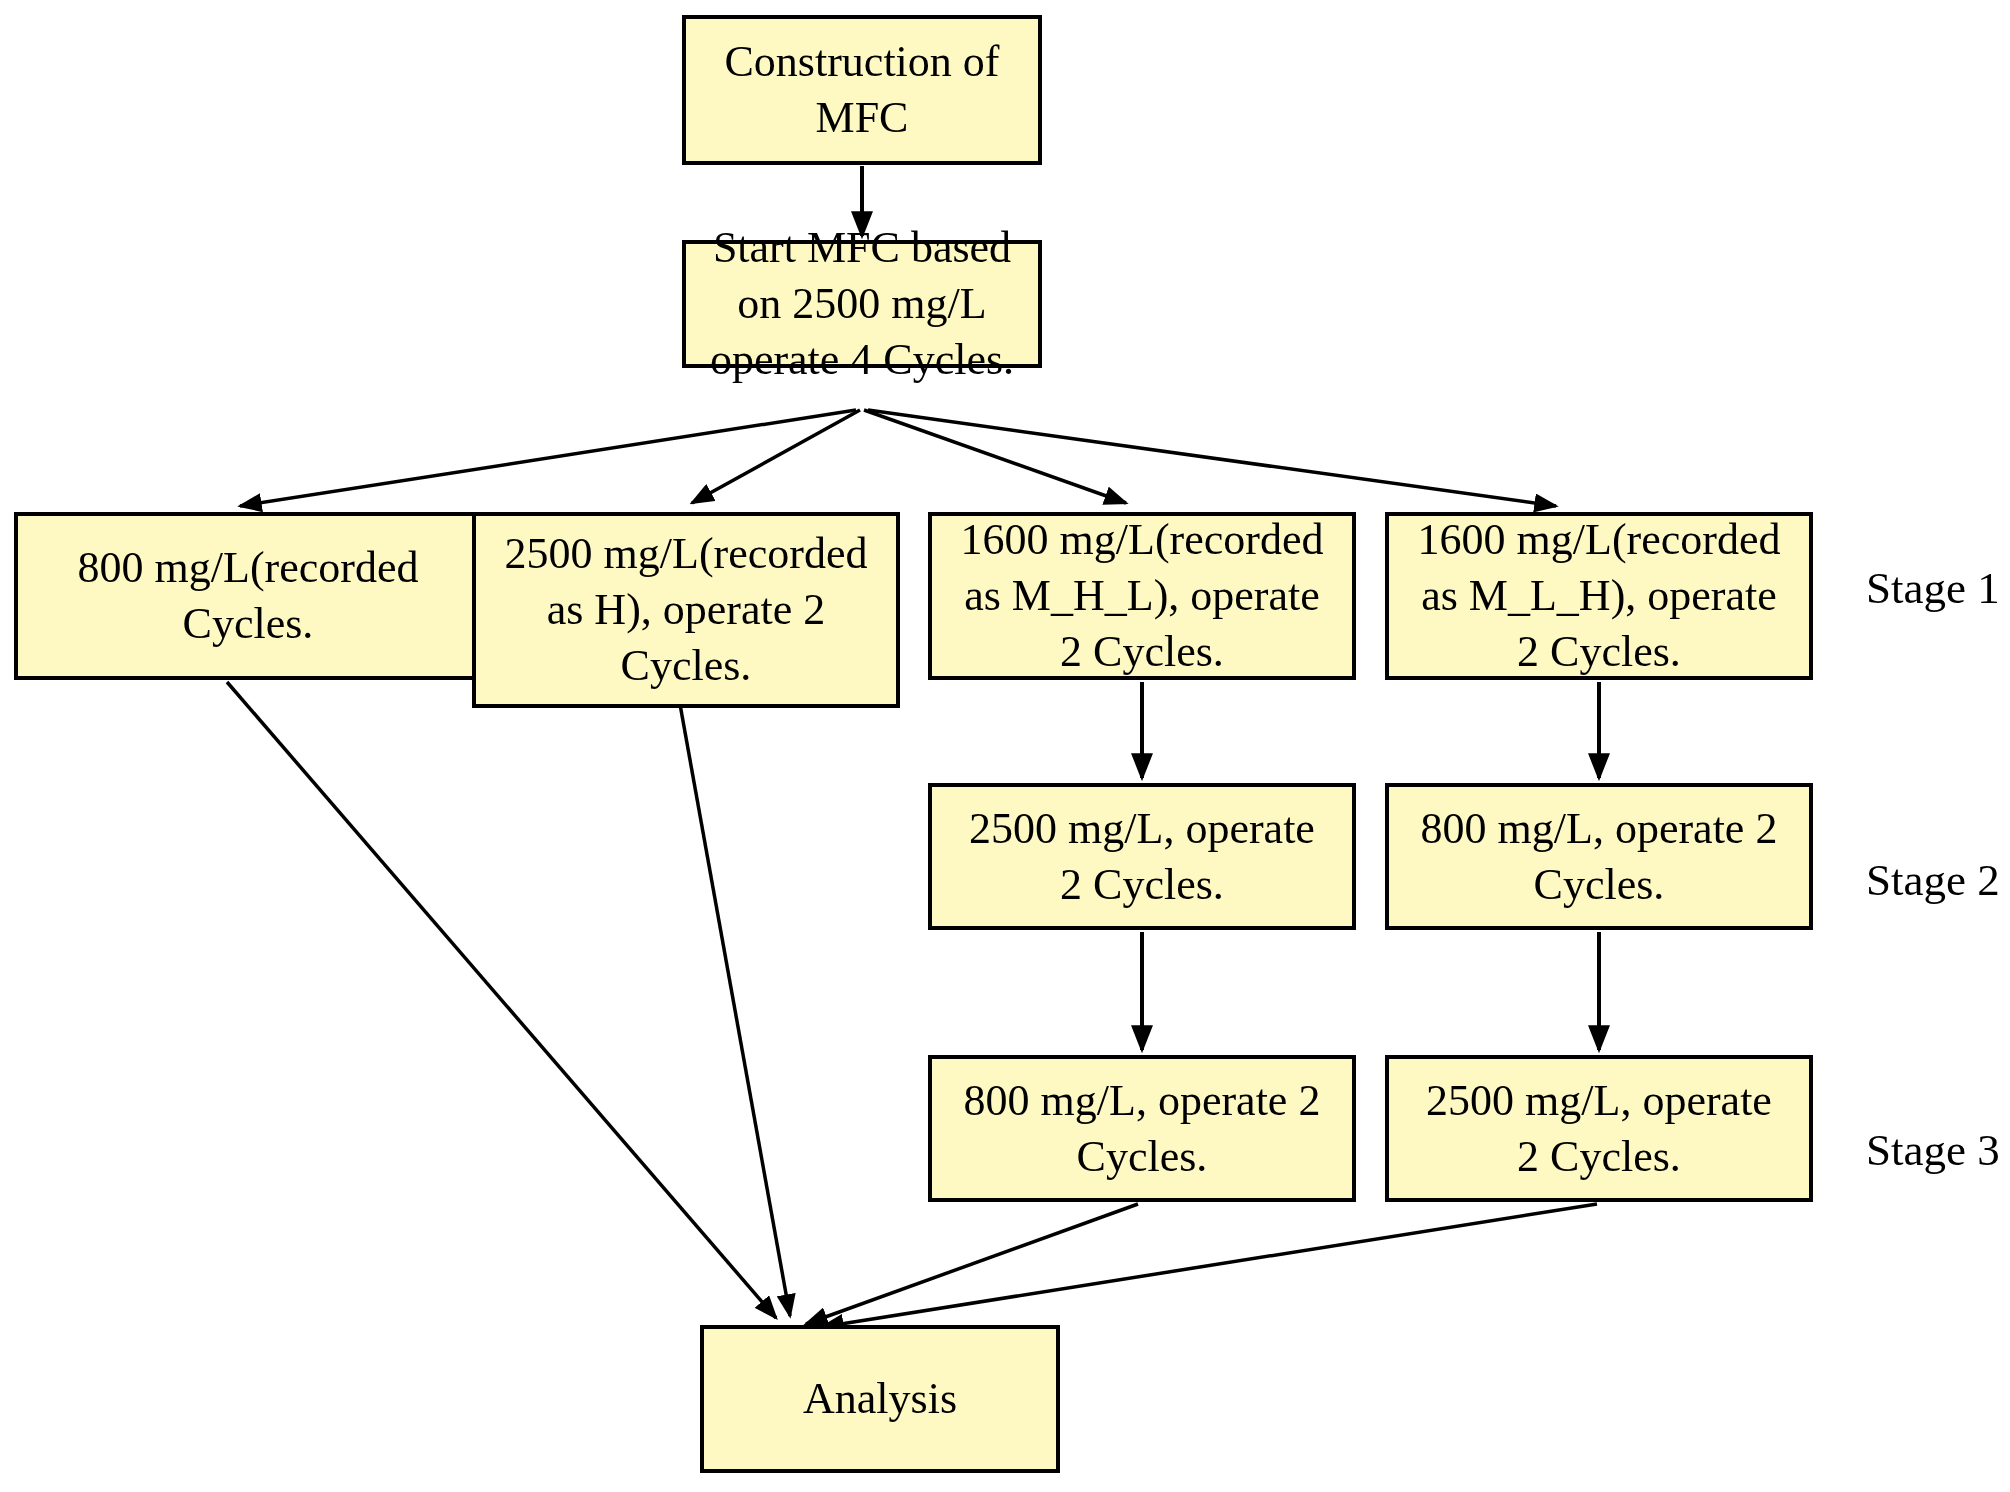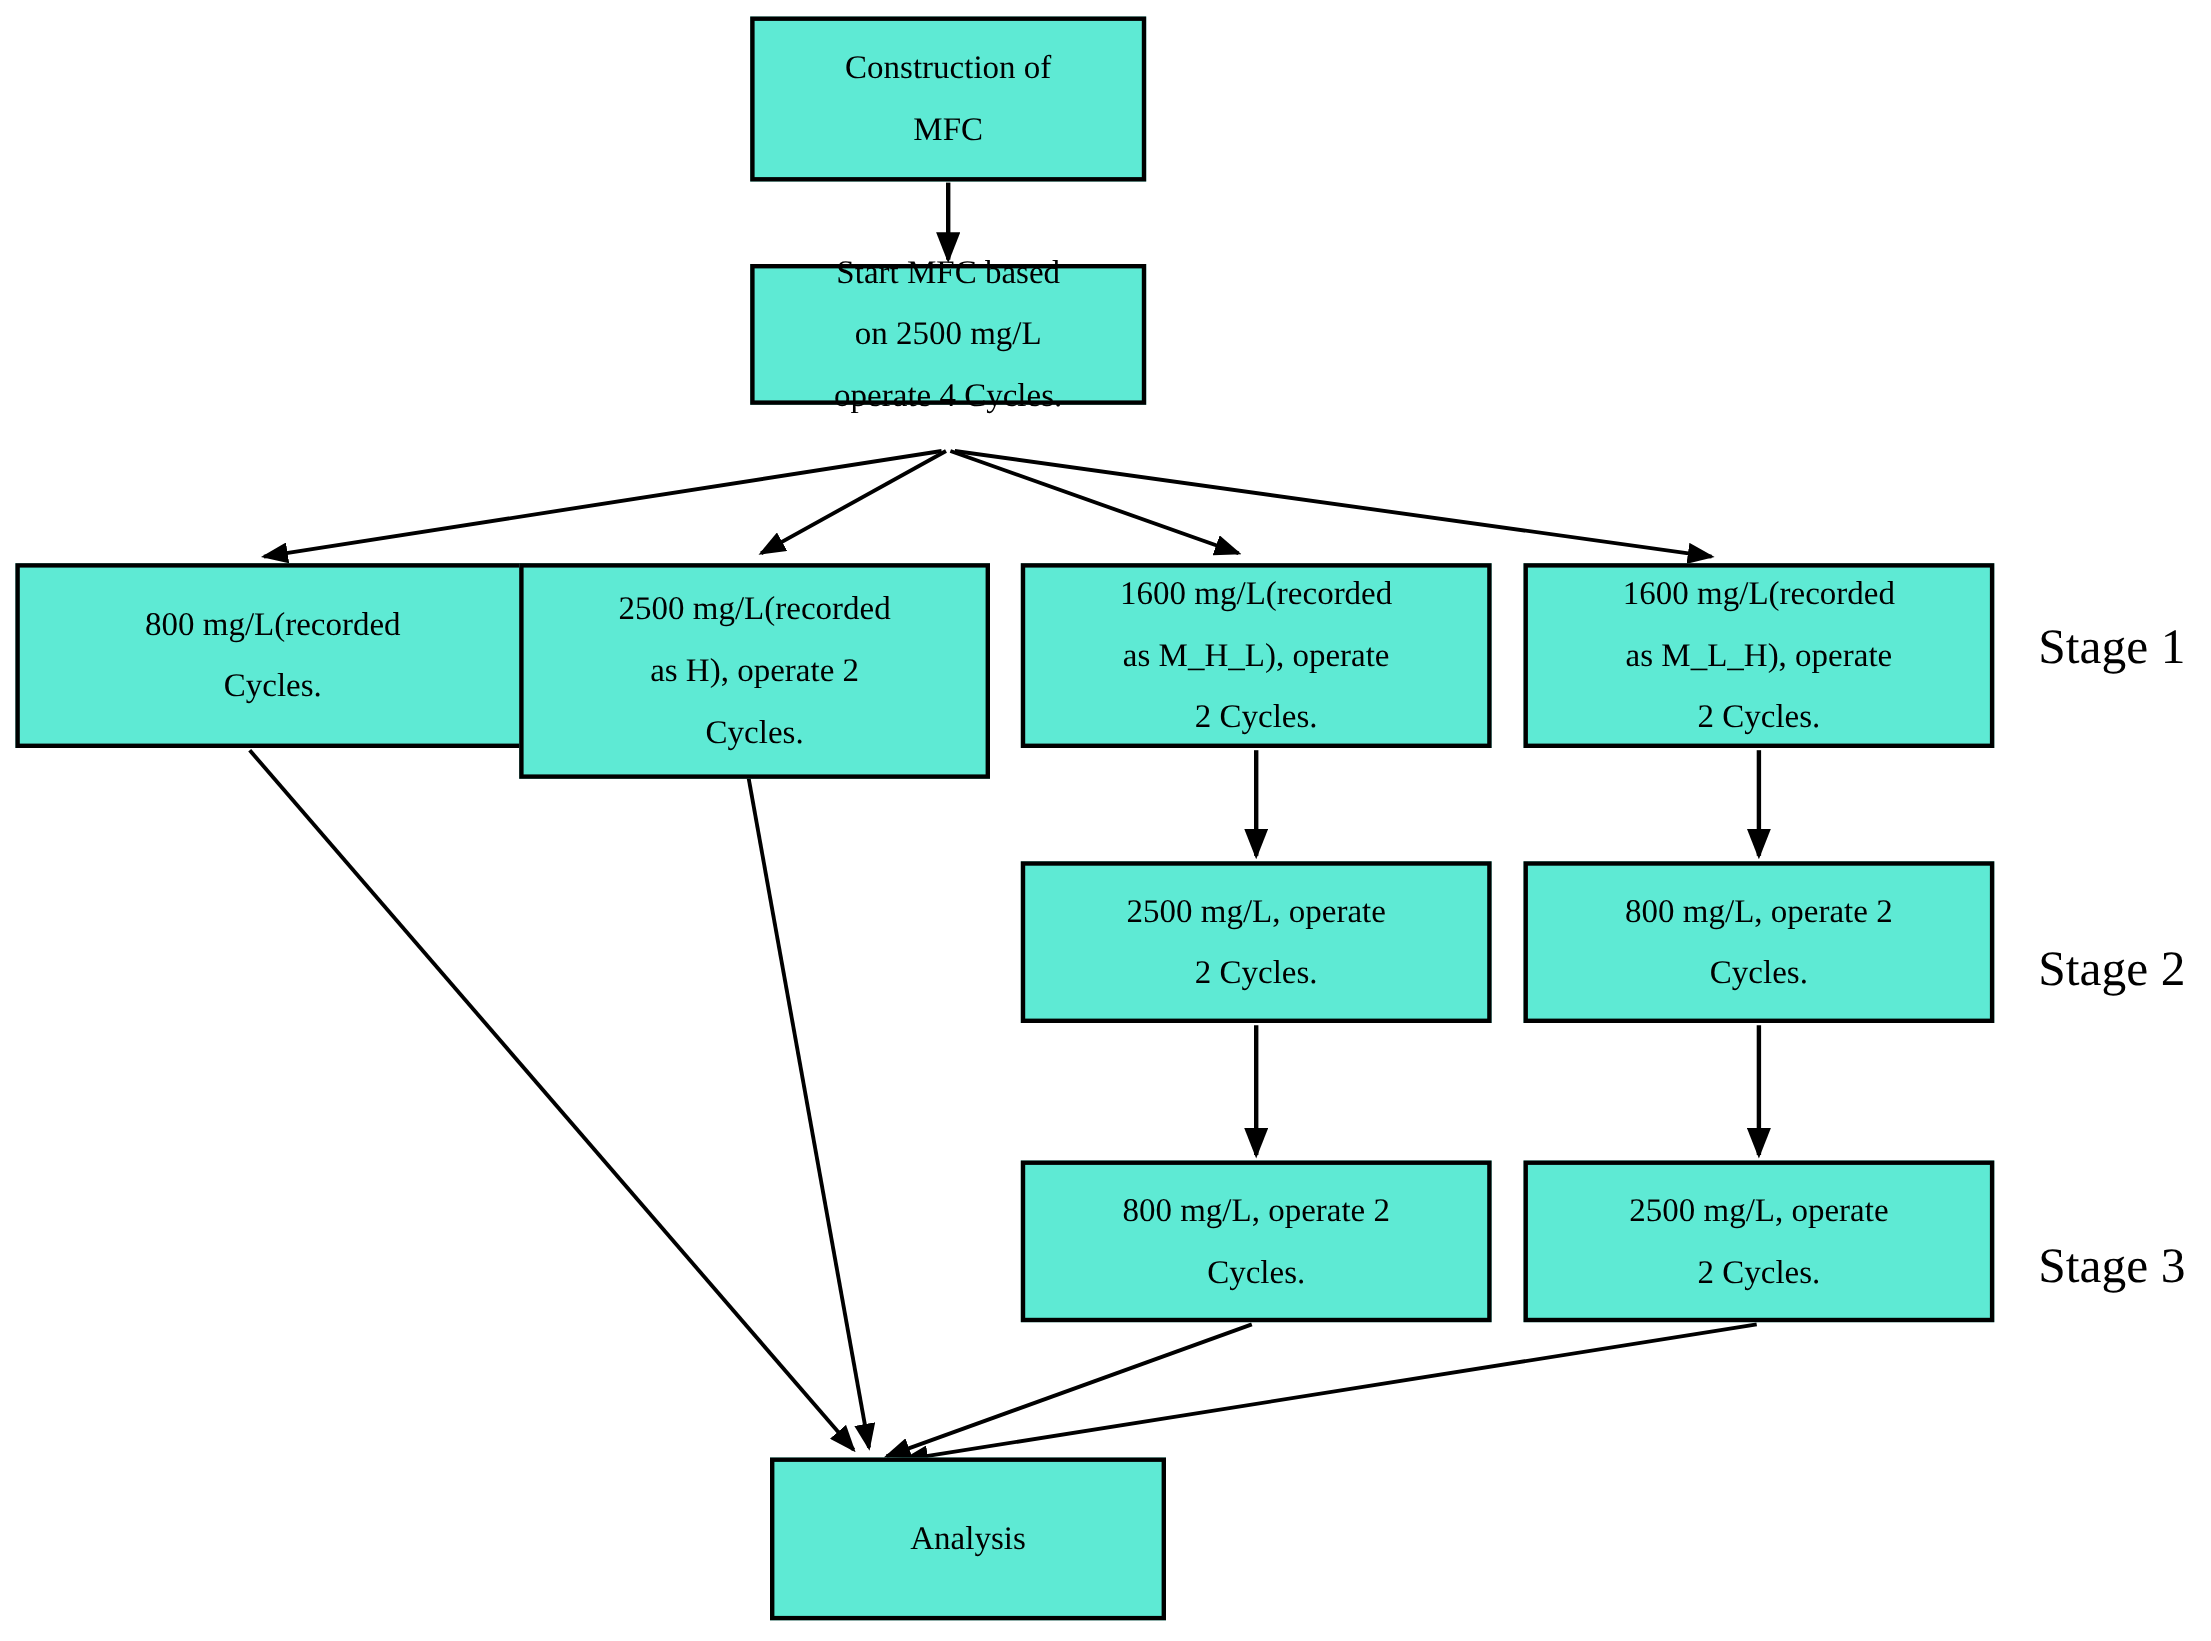--- a/index.html
+++ b/index.html
@@ -12,31 +12,32 @@
     overflow:hidden;
   }
   .arrows{position:absolute;left:0;top:0;}
   .arrows line{stroke:#000000;}
   .ln{stroke-width:3.5px;}
   .lnv{stroke-width:4px;}
   .node{
     position:absolute;
     box-sizing:border-box;
     border:4px solid #000000;
-    background:#5eead4;
+    background:#fef9c3;
     display:flex;flex-direction:column;
     align-items:center;justify-content:center;
     text-align:center;
-    font-size:30px;line-height:56px;
+    font-size:44px;line-height:56px;
     white-space:nowrap;
   }
   .stage-label{
     position:absolute;
     font-size:45px;line-height:56px;
     white-space:nowrap;
+    margin-left:13px;
   }
 </style>
 </head>
 <body>
 
 <div class="canvas">
 
   <svg class="arrows" width="2010" height="1492" viewBox="0 0 2010 1492">
     <defs>
       <marker id="ah" viewBox="0 0 7 5.5" refX="6.2" refY="2.75" markerWidth="7" markerHeight="5.5" orient="auto">

